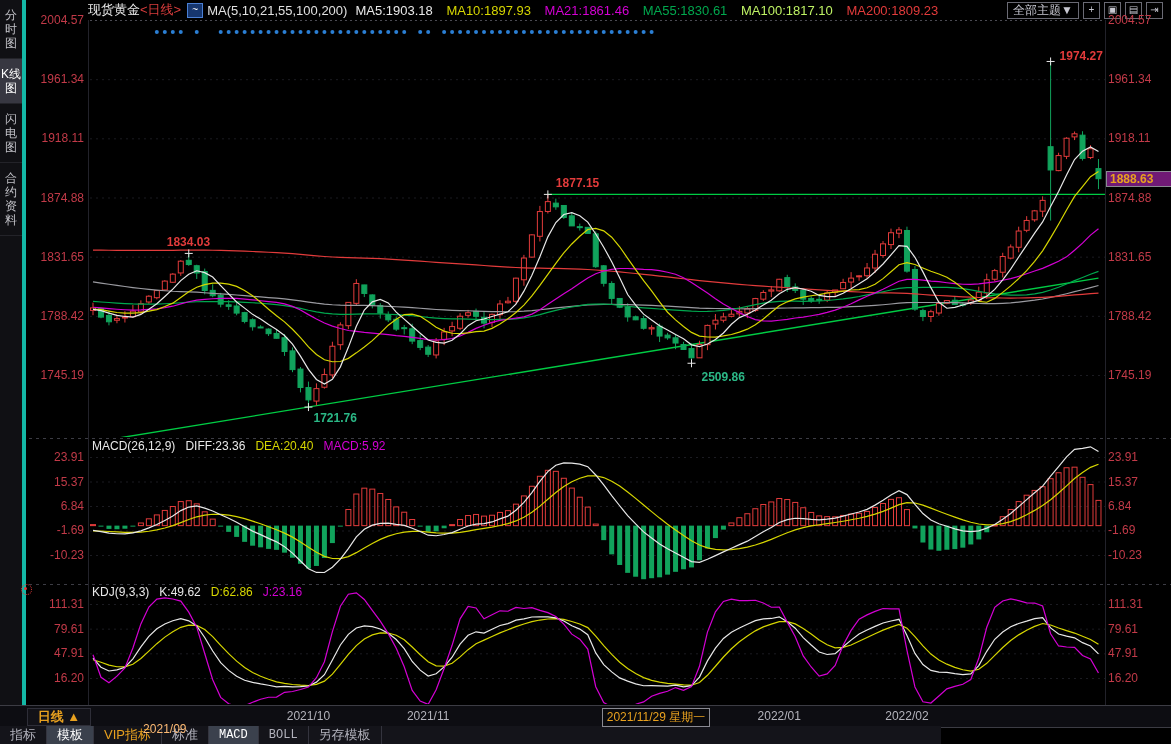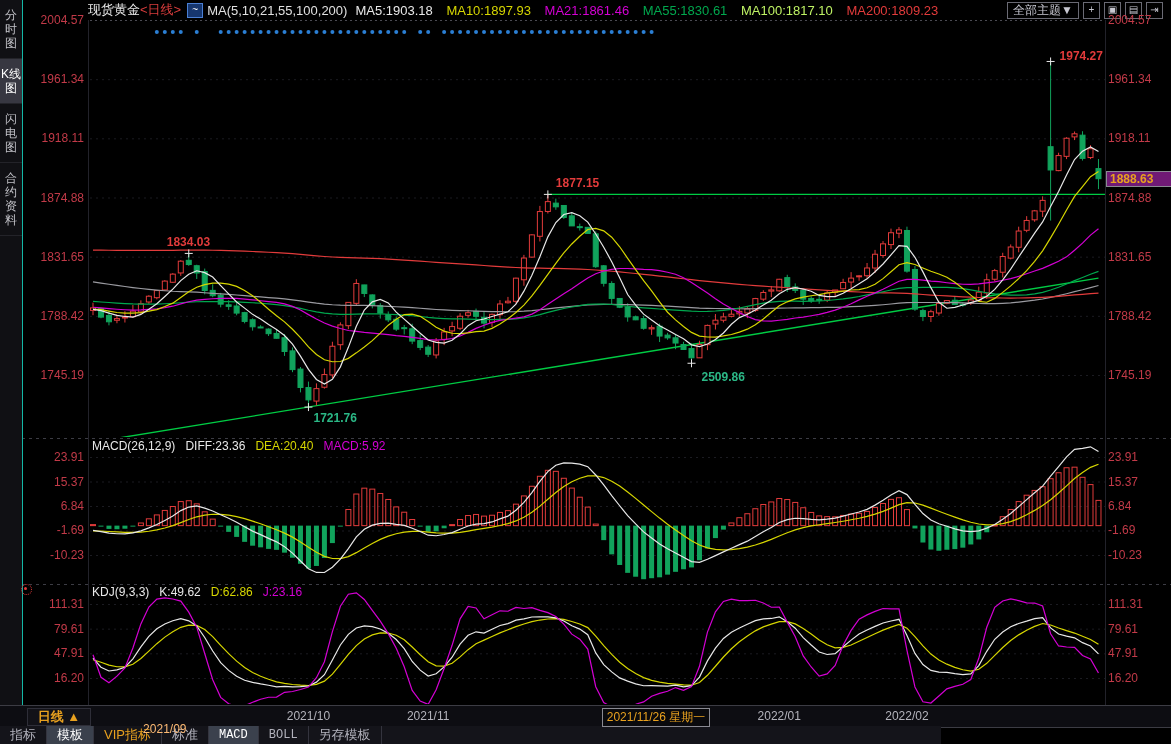--- a/index.html
+++ b/index.html
@@ -14,21 +14,21 @@
   #header .per{color:#d83c3c;}
   .chart-ico{display:inline-block;width:14px;height:13px;margin:0 4px 0 6px;background:#16366e;border:1px solid #4a7fd4;color:#fff;
     font-size:10px;line-height:11px;text-align:center;}
   #header .mas{color:#e0e0e0;margin-right:8px;}
   #ma-values span{margin-right:10px;}
   #header-right{margin-left:auto;display:flex;align-items:center;margin-right:8px;}
   .theme-btn{border:1px solid #6a6a74;color:#c8c8d2;font-size:12px;padding:0 5px;height:15px;line-height:15px;cursor:pointer;}
   .win-ico{display:inline-block;width:15px;height:15px;border:1px solid #6a6a74;color:#c8c8d2;font-size:10px;line-height:14px;
     text-align:center;margin-left:4px;cursor:pointer;}
   
-  #sidebar{left:0;top:0;width:22px;height:705px;background:#101014;border-right:1px solid #14b8a6;}
+  #sidebar{left:0;top:0;width:22px;height:705px;background:#101014;border-right:4px solid #14b8a6;}
   .side-item{width:22px;padding:8px 0;text-align:center;font-size:12px;line-height:14px;color:#c2c2c8;word-break:break-all;
     border-bottom:1px solid #232329;cursor:pointer;}
   .side-item.sel{background:#373741;color:#fff;}
   
   .ind-head{font-size:12px;white-space:nowrap;}
   .c-white{color:#e8e8e8;} .c-yellow{color:#d6d600;} .c-magenta{color:#d400d4;}
   .ind-head span{margin-right:10px;}
   #kdj-gear{left:21px;top:584px;width:9px;height:9px;border:1px dotted #e23b3b;border-radius:50%;}
   #kdj-gear:after{content:"";position:absolute;left:2px;top:2px;width:3px;height:3px;background:#e23b3b;border-radius:50%;}
   
@@ -646,15 +646,15 @@
       <div style="position: absolute; font-size: 12px; left: 30px; top: 646.328px; width: 54px; text-align: right; color: rgb(194, 58, 72);">47.91</div>
       <div style="position: absolute; font-size: 12px; left: 1108px; top: 646.328px; color: rgb(194, 58, 72);">47.91</div>
       <div style="position: absolute; font-size: 12px; left: 30px; top: 671px; width: 54px; text-align: right; color: rgb(194, 58, 72);">16.20</div>
       <div style="position: absolute; font-size: 12px; left: 1108px; top: 671px; color: rgb(194, 58, 72);">16.20</div>
       <div style="position: absolute; font-size: 12px; left: 1106px; top: 170.681px; width: 58px; padding: 0px 3px; border: 1px solid rgb(138, 138, 146); background: #701a75; color: rgb(232, 161, 31); font-weight: bold;">1888.63</div>
       <div class="" style="position: absolute; font-size: 12px; left: 124.82px; top: 709px; width: 80px; text-align: center; color: #fdba74; margin-top: 13px;">2021/09</div>
       <div class="" style="position: absolute; font-size: 12px; left: 268.46px; top: 709px; width: 80px; text-align: center; color: rgb(180, 180, 188);">2021/10</div>
       <div class="" style="position: absolute; font-size: 12px; left: 388.16px; top: 709px; width: 80px; text-align: center; color: rgb(180, 180, 188);">2021/11</div>
       <div class="" style="position: absolute; font-size: 12px; left: 739.28px; top: 709px; width: 80px; text-align: center; color: rgb(180, 180, 188);">2022/01</div>
       <div class="" style="position: absolute; font-size: 12px; left: 866.96px; top: 709px; width: 80px; text-align: center; color: rgb(180, 180, 188);">2022/02</div>
-      <div style="position: absolute; font-size: 12px; left: 601.72px; top: 708px; padding: 0px 4px; border: 1px solid rgb(138, 138, 146); background: rgb(10, 10, 13); color: rgb(232, 161, 31);">2021/11/26 星期一</div>
+      <div style="position: absolute; font-size: 12px; left: 601.72px; top: 708px; padding: 0px 4px; border: 1px solid rgb(138, 138, 146); background: rgb(10, 10, 13); color: rgb(232, 161, 31);">2021/11/29 星期一</div>
     </div>
 </div>
 
 </body></html>

